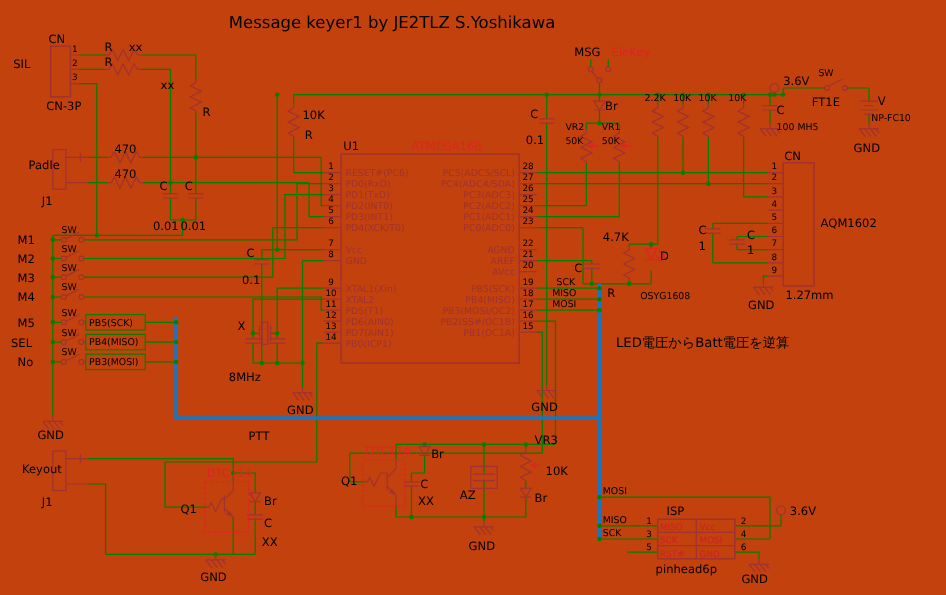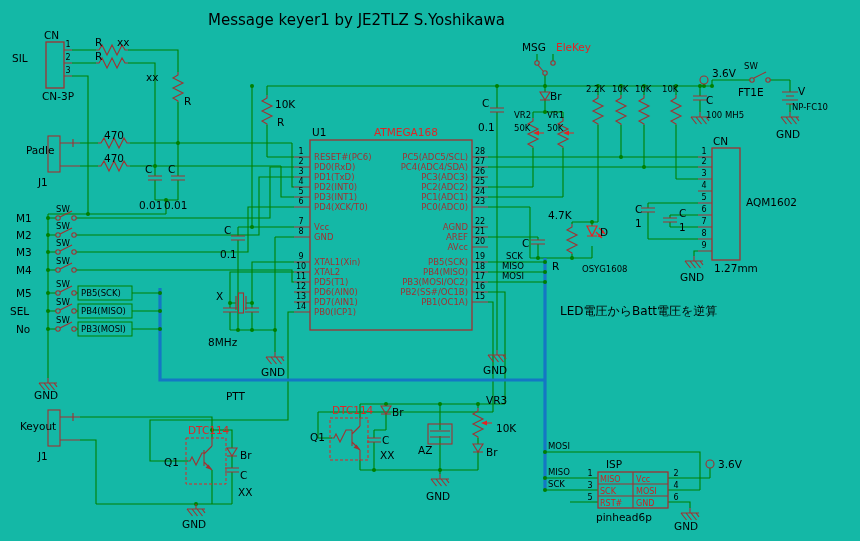--- a/index.html
+++ b/index.html
@@ -1,16 +1,16 @@
 <!DOCTYPE html>
 <html><head>
 <meta charset="utf-8">
 <style>
   html,body{margin:0;padding:0;background:#fff}
-  .stage{position:relative;width:860px;height:541px;background:#14b8a6;overflow:hidden}
+  .stage{position:relative;width:860px;height:541px;background:#c2410c;overflow:hidden}
   svg{font-family:"DejaVu Sans",sans-serif}
   .w{stroke:#008000;stroke-width:1.1;fill:none}
   .bus{stroke:#1477c4;stroke-width:3.2;fill:none}
   .cp{stroke:#a03232;stroke-width:1.1;fill:none}
   .cp2{stroke:#a03232;stroke-width:1.3;fill:none}
   .cpr{stroke:#e02424;stroke-width:1.2;fill:none}
   .dash{stroke:#e02424;stroke-width:1;fill:none;stroke-dasharray:3 2}
   .grn{stroke:#008000;stroke-width:1;fill:none}
   .dot{fill:#008000;stroke:none}
   .fillc{fill:#a03232;stroke:none}

